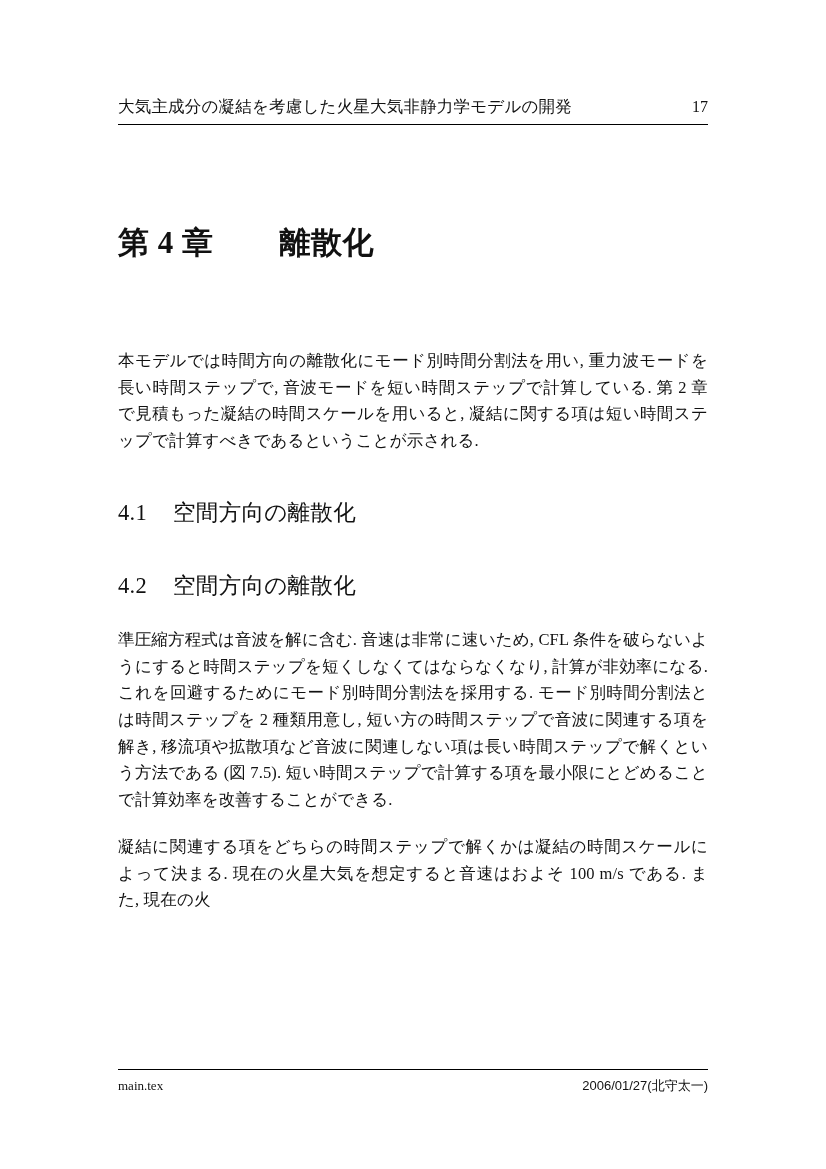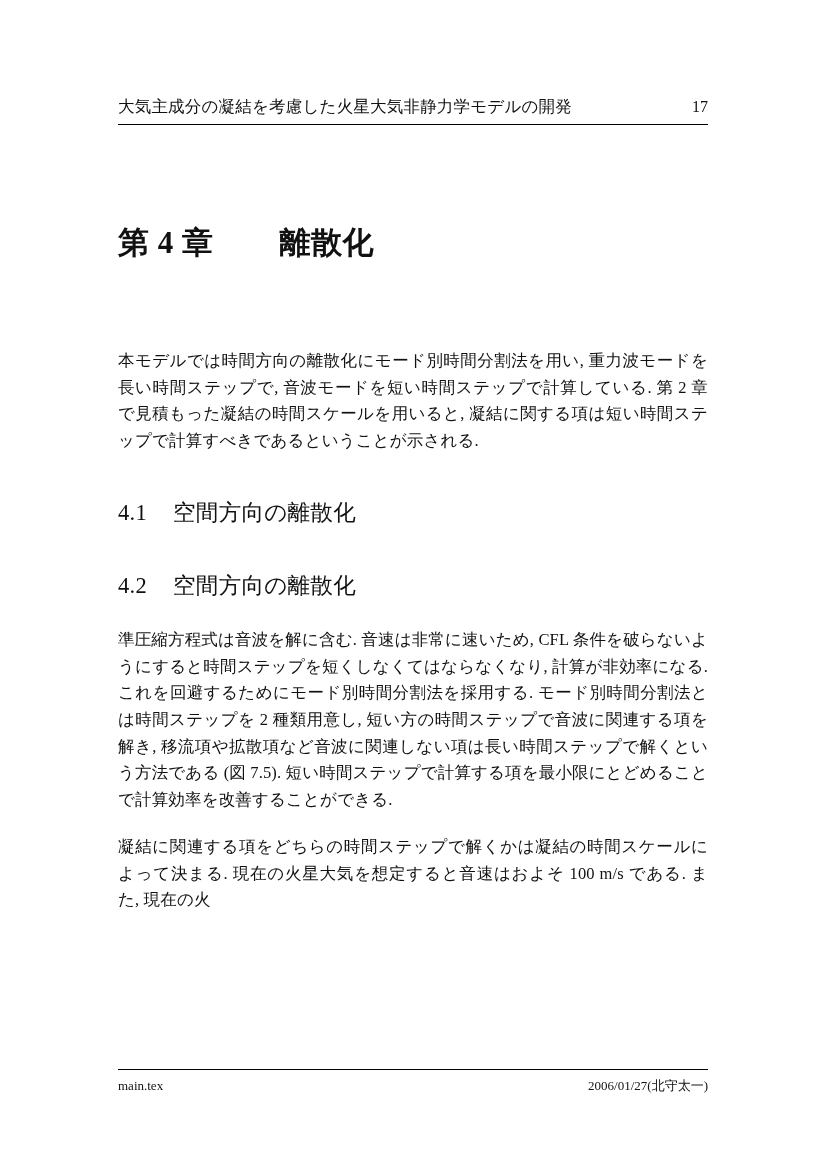--- a/index.html
+++ b/index.html
@@ -106,21 +106,21 @@
     position: absolute;
     bottom: 74px;
     left: 0;
     width: 590px;
     display: flex;
     align-items: center;
     justify-content: space-between;
     font-size: 13px;
   }
   .footer-left { font-family: "Liberation Serif", serif; }
-  .footer-right { font-family: Liberation Serif, serif; }
+  .footer-right { font-family: Liberation Sans, sans-serif; }
 </style>
 </head>
 <body>
 
 <div class="page">
   <div class="content">
 
     <div class="header">
       <div class="header-title">大気主成分の凝結を考慮した火星大気非静力学モデルの開発</div>
       <div class="header-page">17</div>

